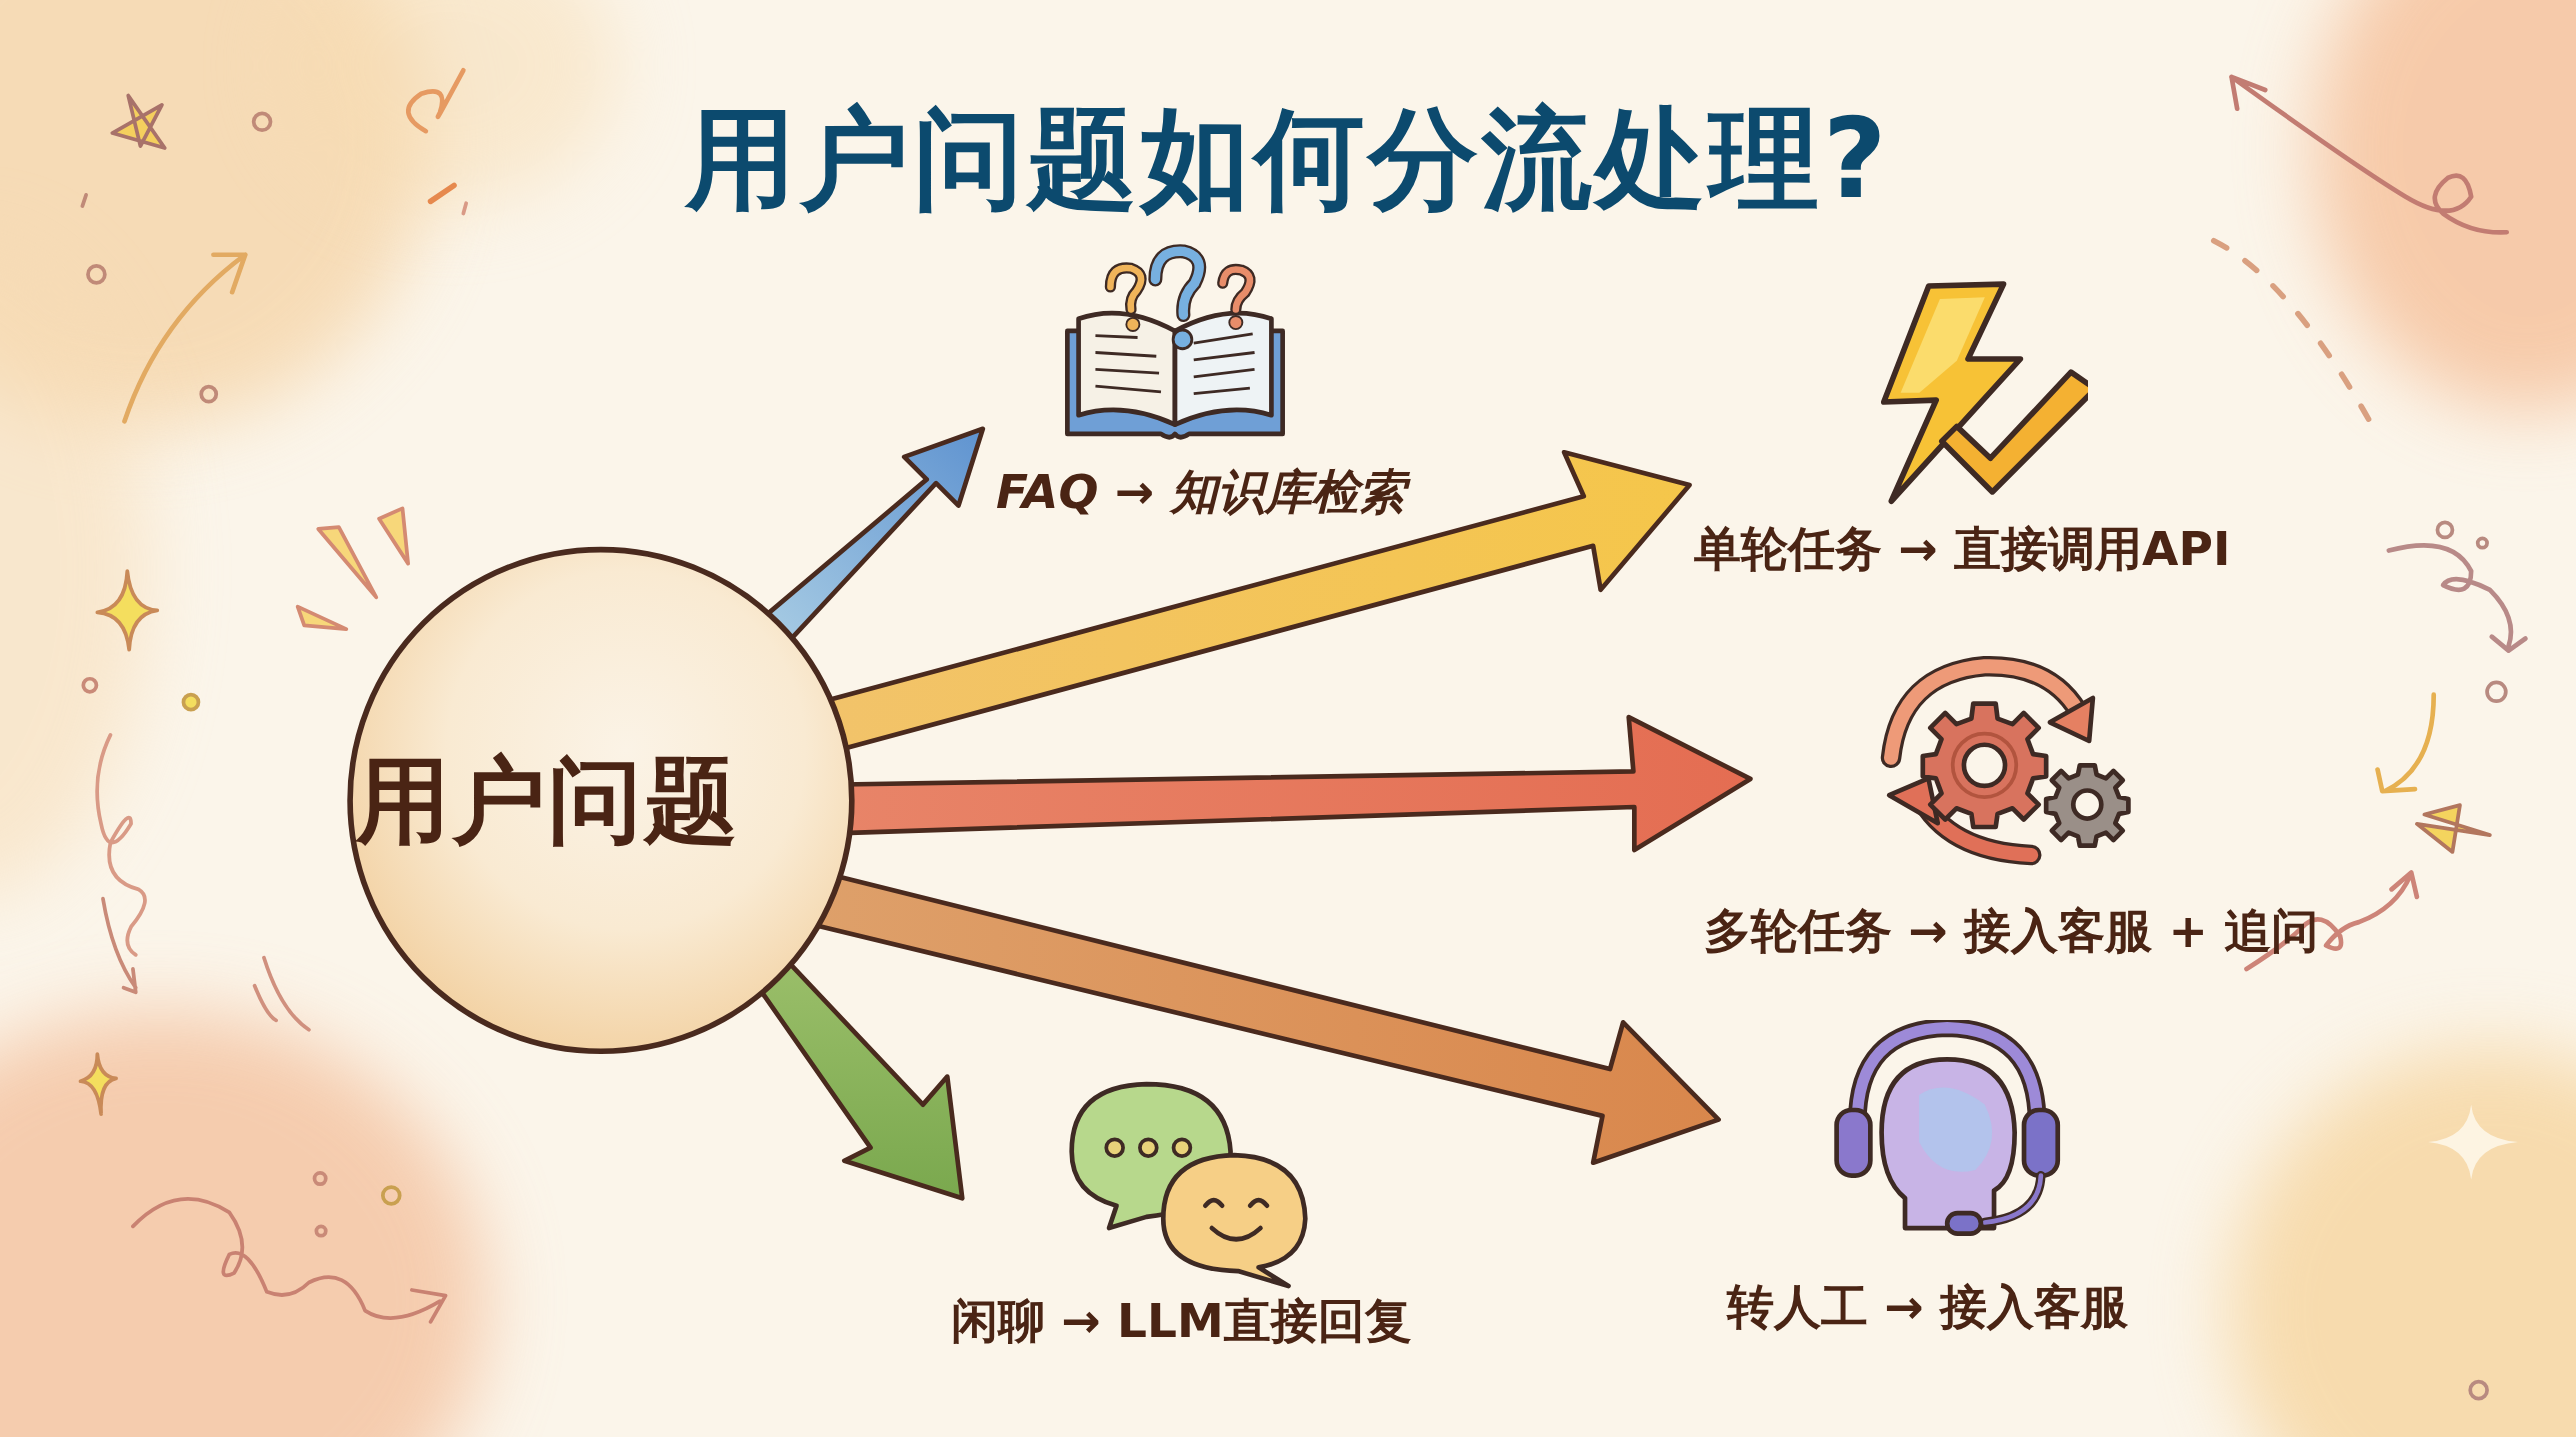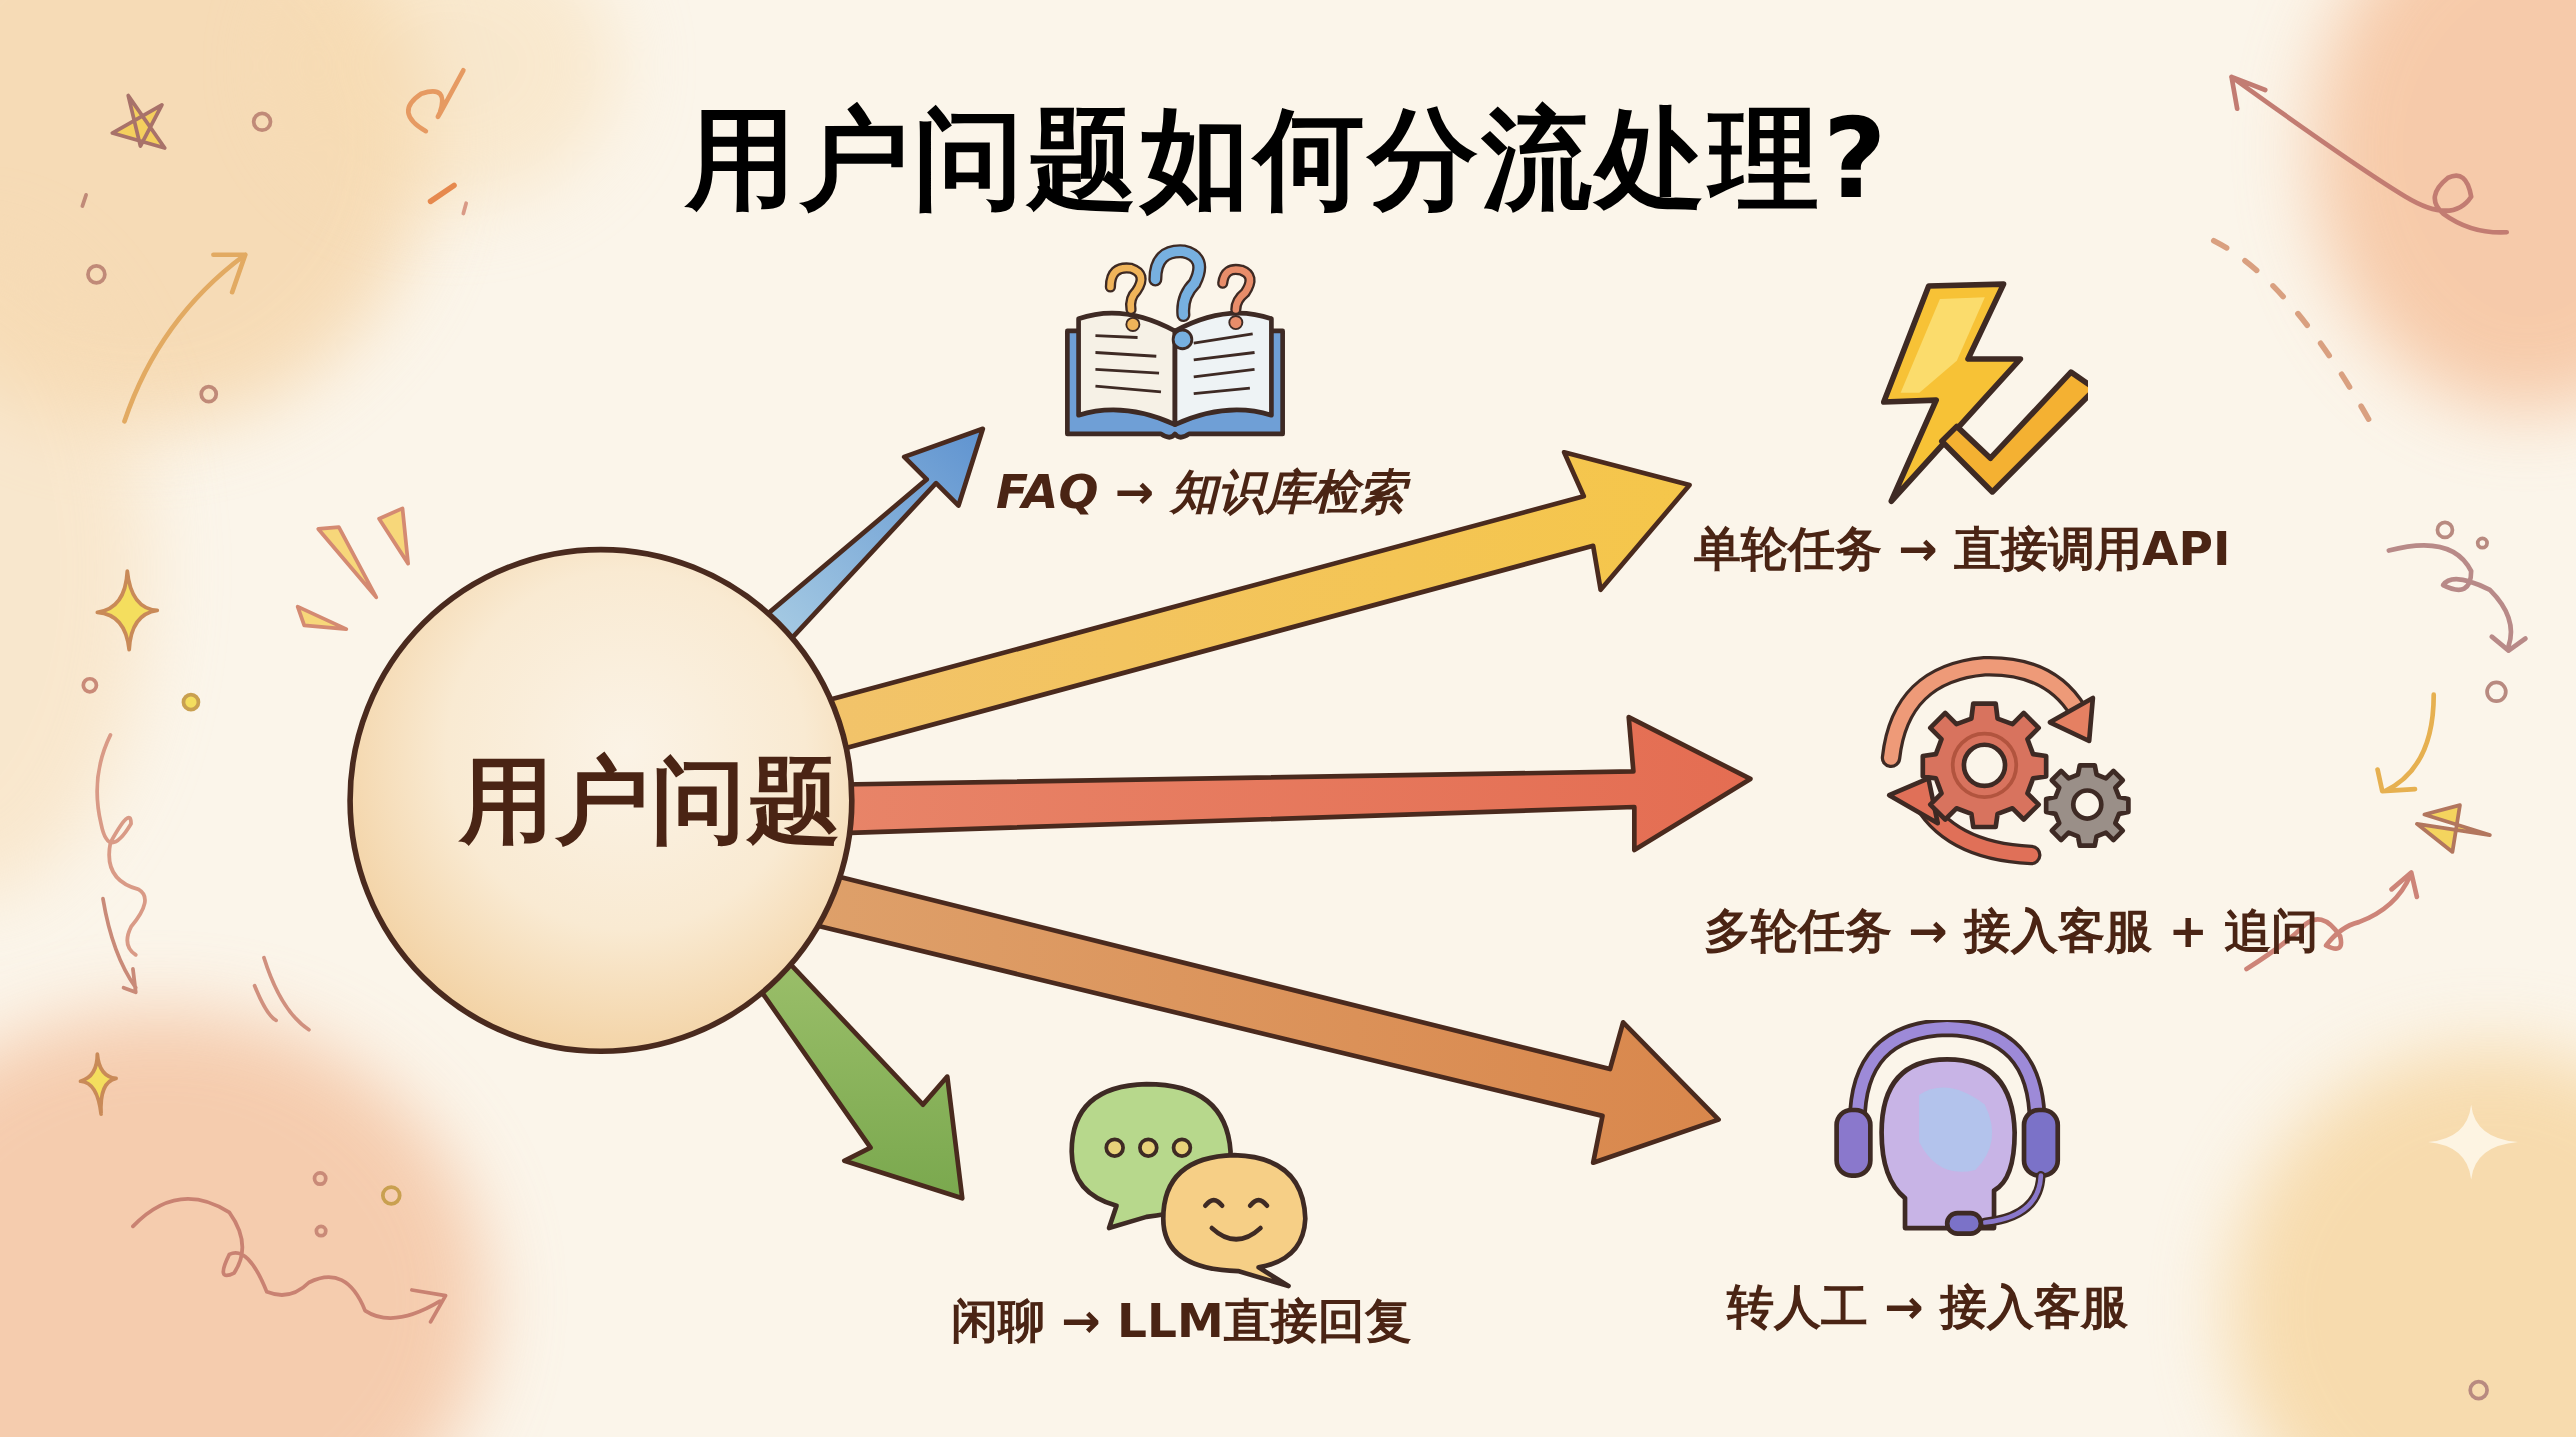--- a/index.html
+++ b/index.html
@@ -6,24 +6,24 @@
   body {
     width: 2576px; height: 1438px; overflow: hidden; position: relative;
     background: #fbf5ea;
     font-family: "DejaVu Sans", "Liberation Sans", sans-serif;
     color: #4a2718;
   }
   .bg-wash { position: absolute; border-radius: 50%; filter: blur(37px); pointer-events: none; }
   .canvas { position: absolute; left: 0; top: 0; width: 2576px; height: 1438px; }
   .title {
     position: absolute; left: 0; width: 2576px; top: 86px; text-align: center;
-    font-size: 110px; font-weight: bold; letter-spacing: 3.7px; color: #000000;
+    font-size: 110px; font-weight: bold; letter-spacing: 3.7px; color: #0c4a6e;
   }
   .hub-label {
-    position: absolute; left: 356px; width: 487px; top: 738px; text-align: right;
+    position: absolute; left: 356px; width: 487px; top: 738px; text-align: left;
     font-size: 94px; font-weight: bold; color: #4a2414; letter-spacing: 1.9px;
   }
   .route-label {
     position: absolute; font-size: 47px; font-weight: bold; color: #4a2414; white-space: nowrap;
   }
   .icon { position: absolute; }
 </style>
 </head>
 <body>
 

